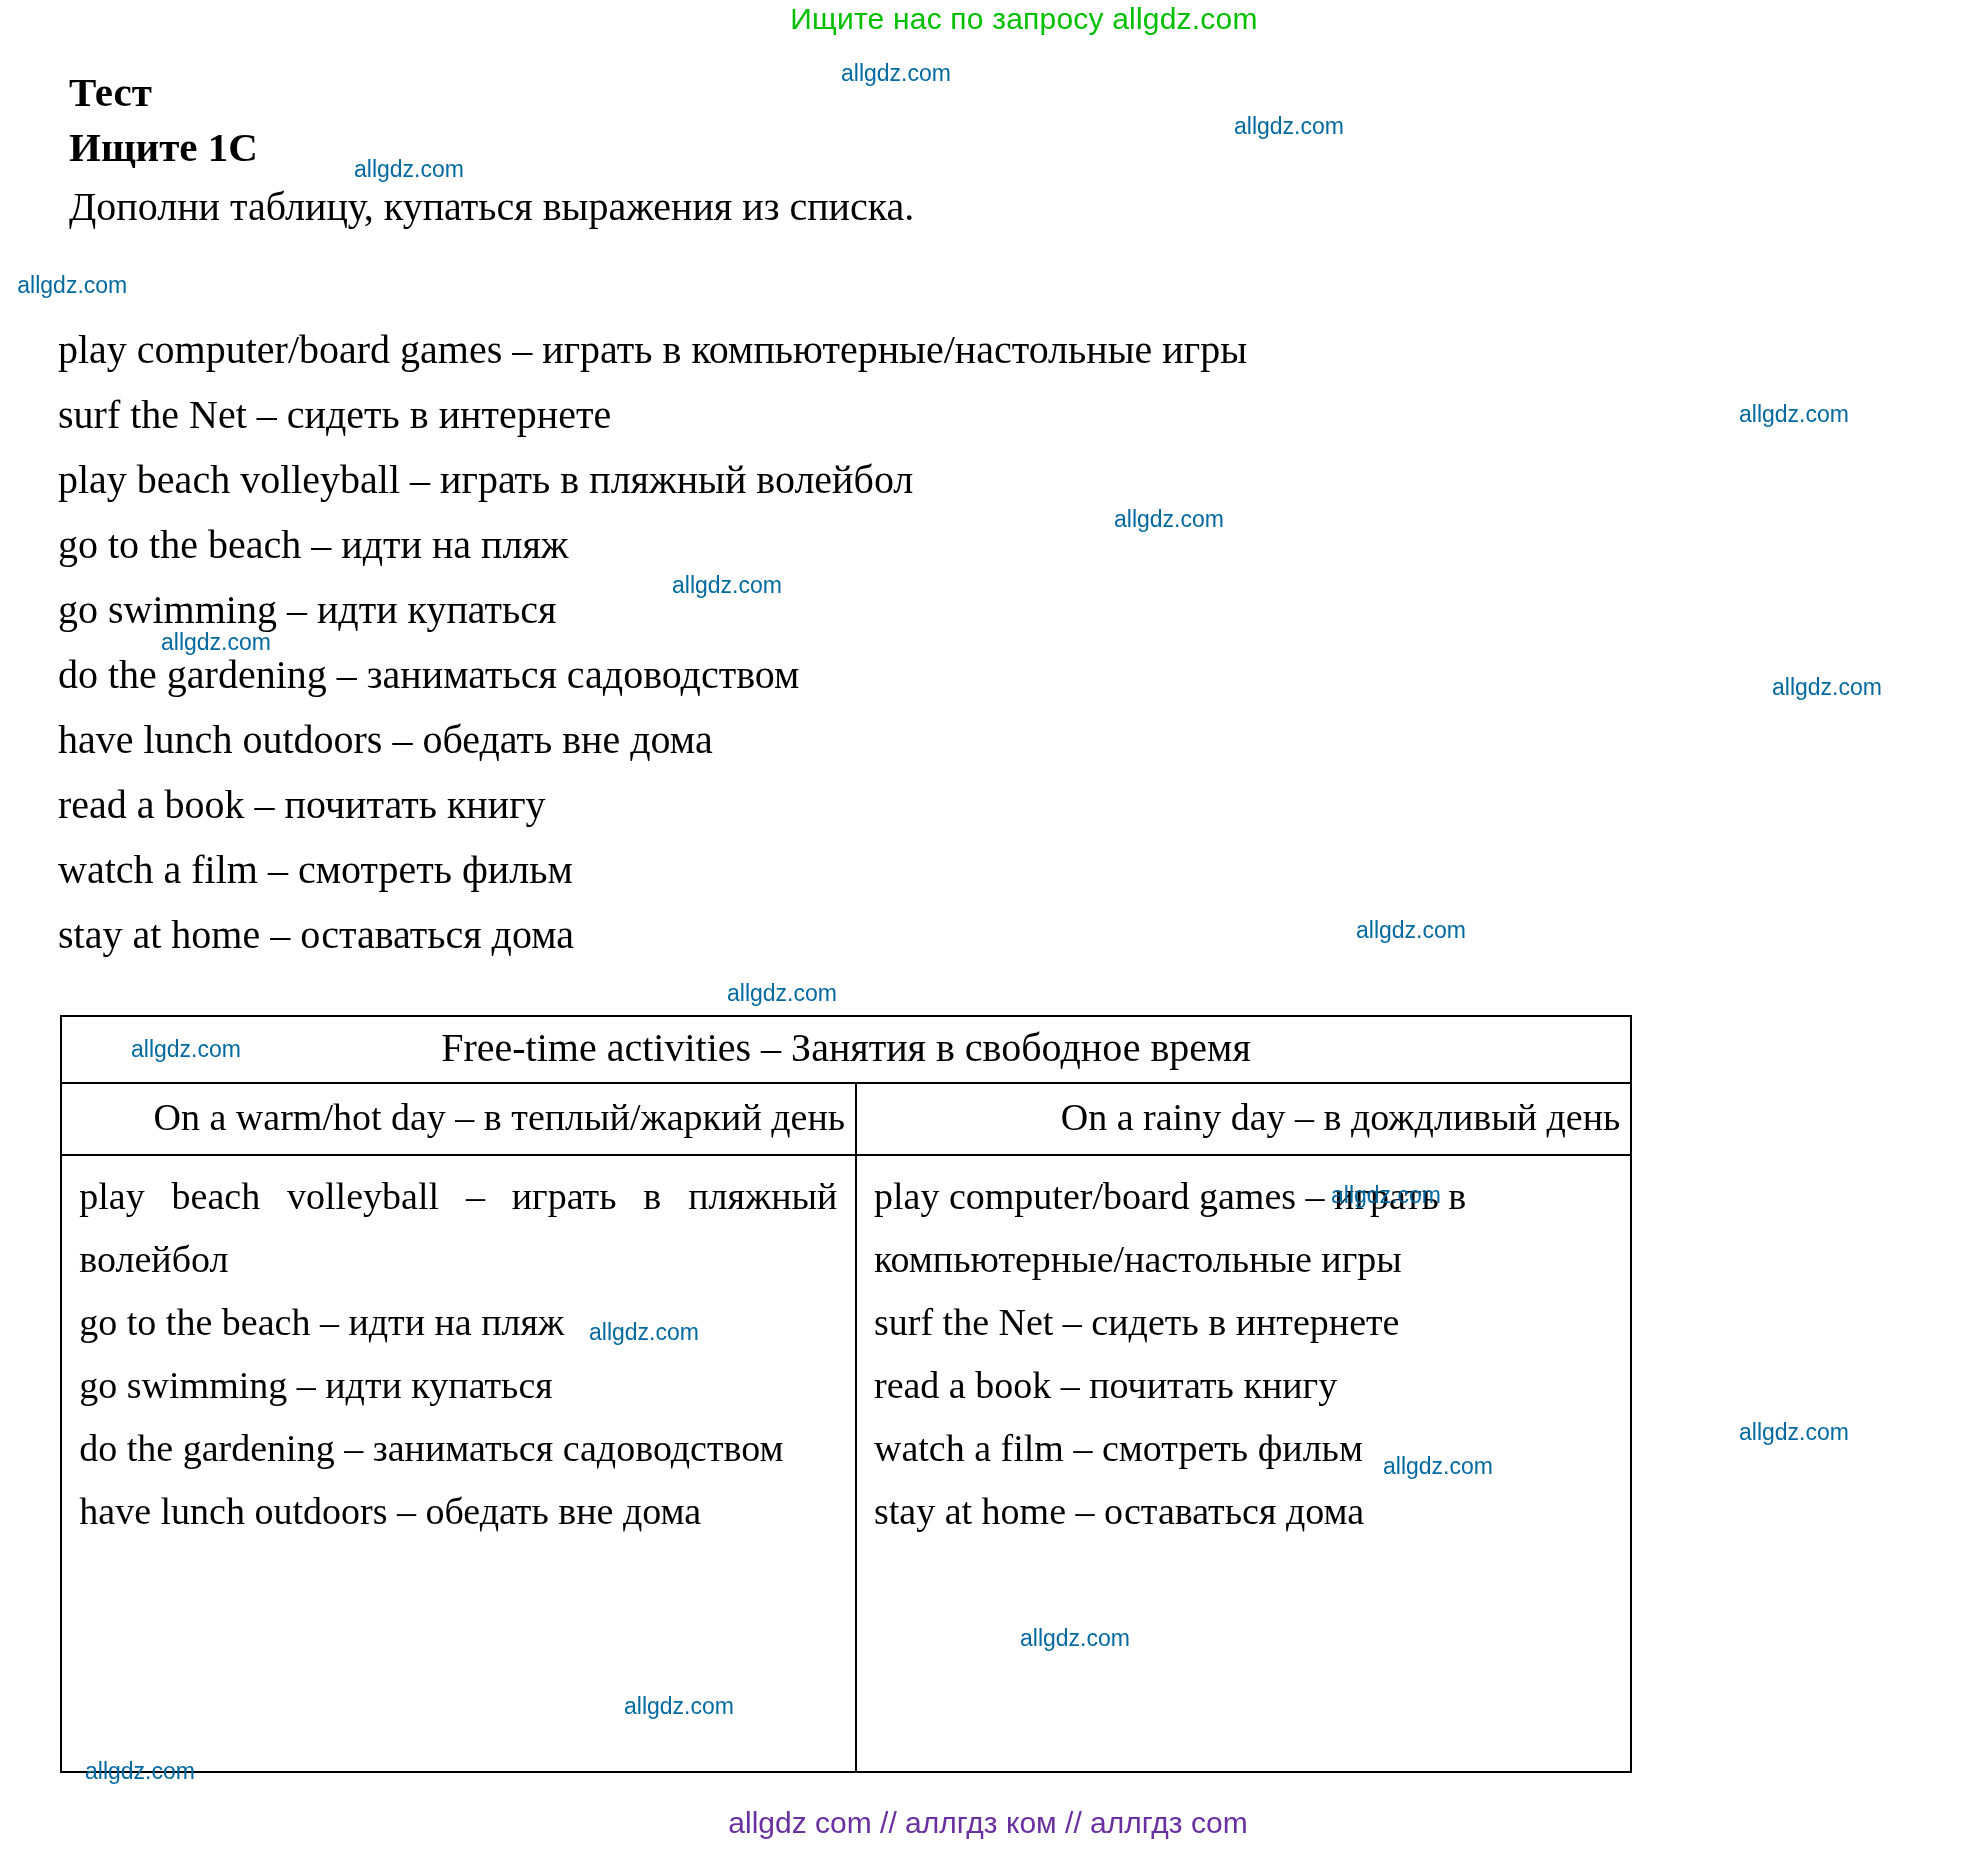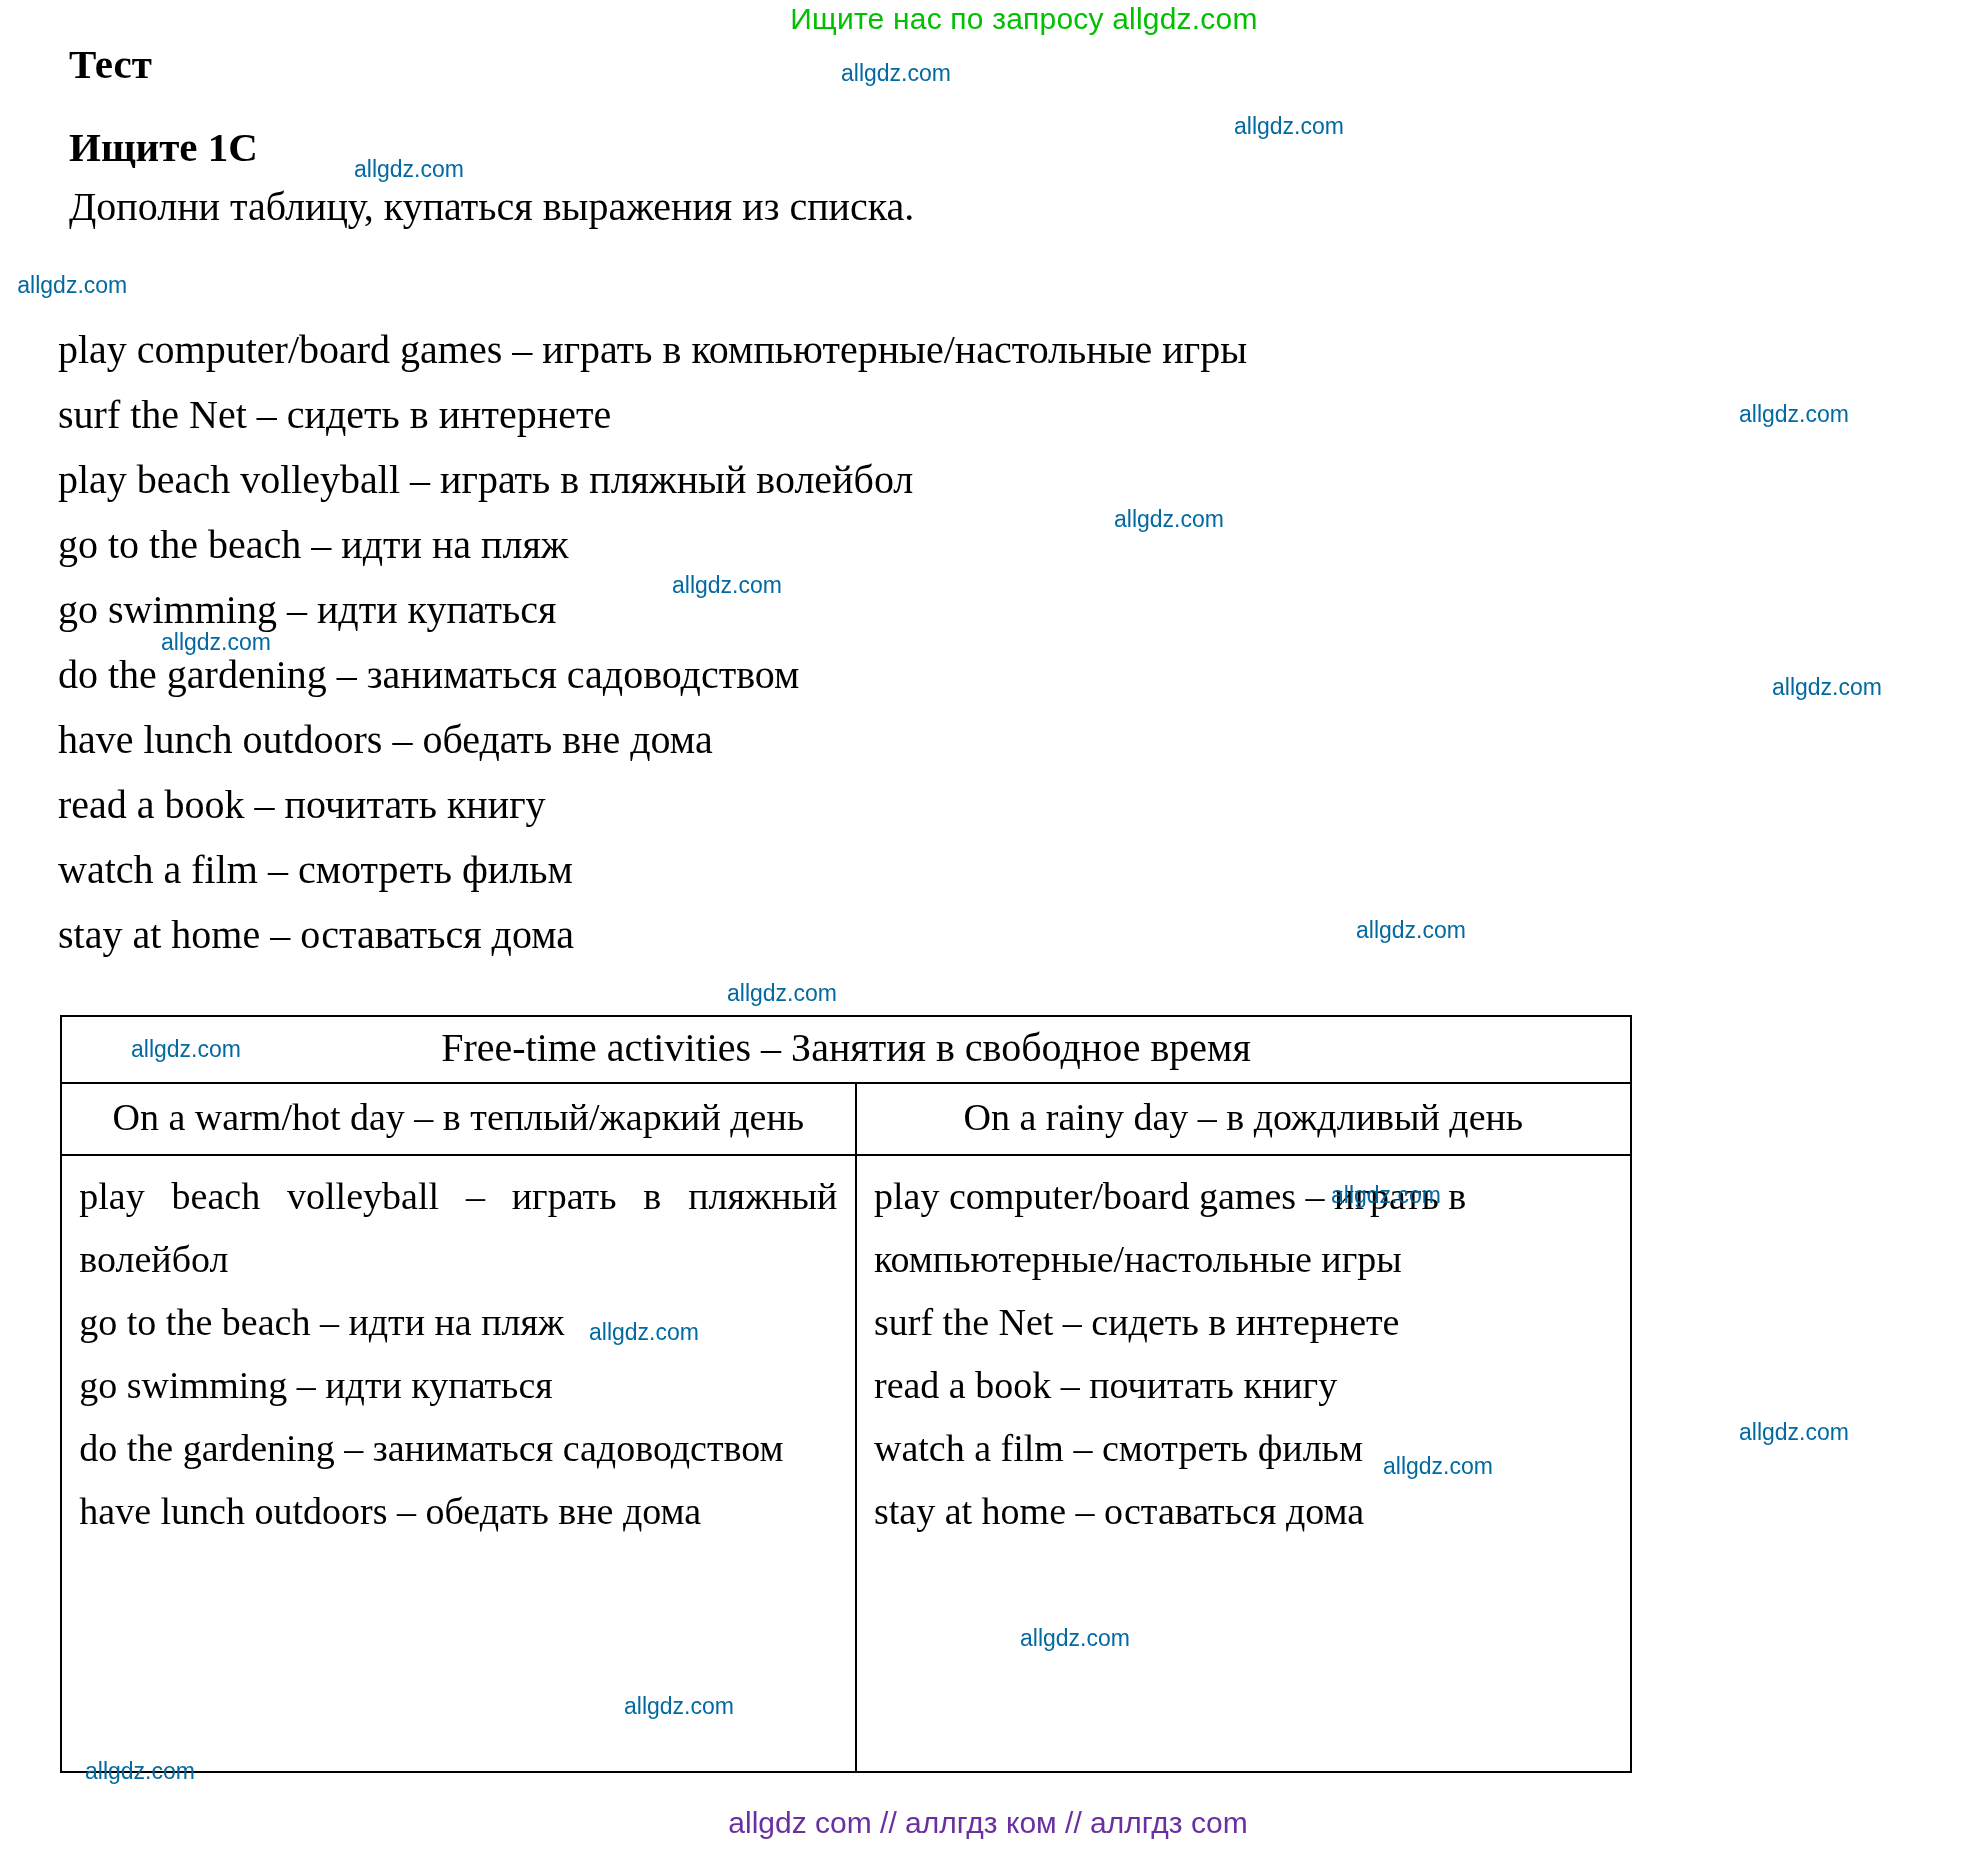--- a/index.html
+++ b/index.html
@@ -40,21 +40,21 @@
     font-family: "Liberation Sans", sans-serif;
     font-size: 23px;
     white-space: nowrap;
     pointer-events: none;
   }
 
   
   .h-test {
     position: absolute;
     left: 69px;
-    top: 40px;
+    top: 68px;
     font-size: 41px;
     font-weight: bold;
     text-align: right;
   }
   .h-lesson {
     position: absolute;
     left: 69px;
     top: 123px;
     font-size: 41px;
     font-weight: bold;
@@ -94,21 +94,21 @@
     font-size: 40px;
     padding: 5.8px 0 9.6px 0;
     line-height: 50px;
   }
   .tbl .row-head {
     display: flex;
     border-bottom: 2.9px solid #000;
   }
   .tbl .row-head .cell {
     box-sizing: border-box;
-    text-align: center;
+    text-align: right;
     font-size: 38px;
     line-height: 54px;
     padding: 5.8px 9.6px 9.6px 9.6px;
   }
   .tbl .row-head .cell.left {
     width: 937px;
     border-right: 2.9px solid #000;
   }
   .tbl .row-head .cell.right {
     width: 912px;

